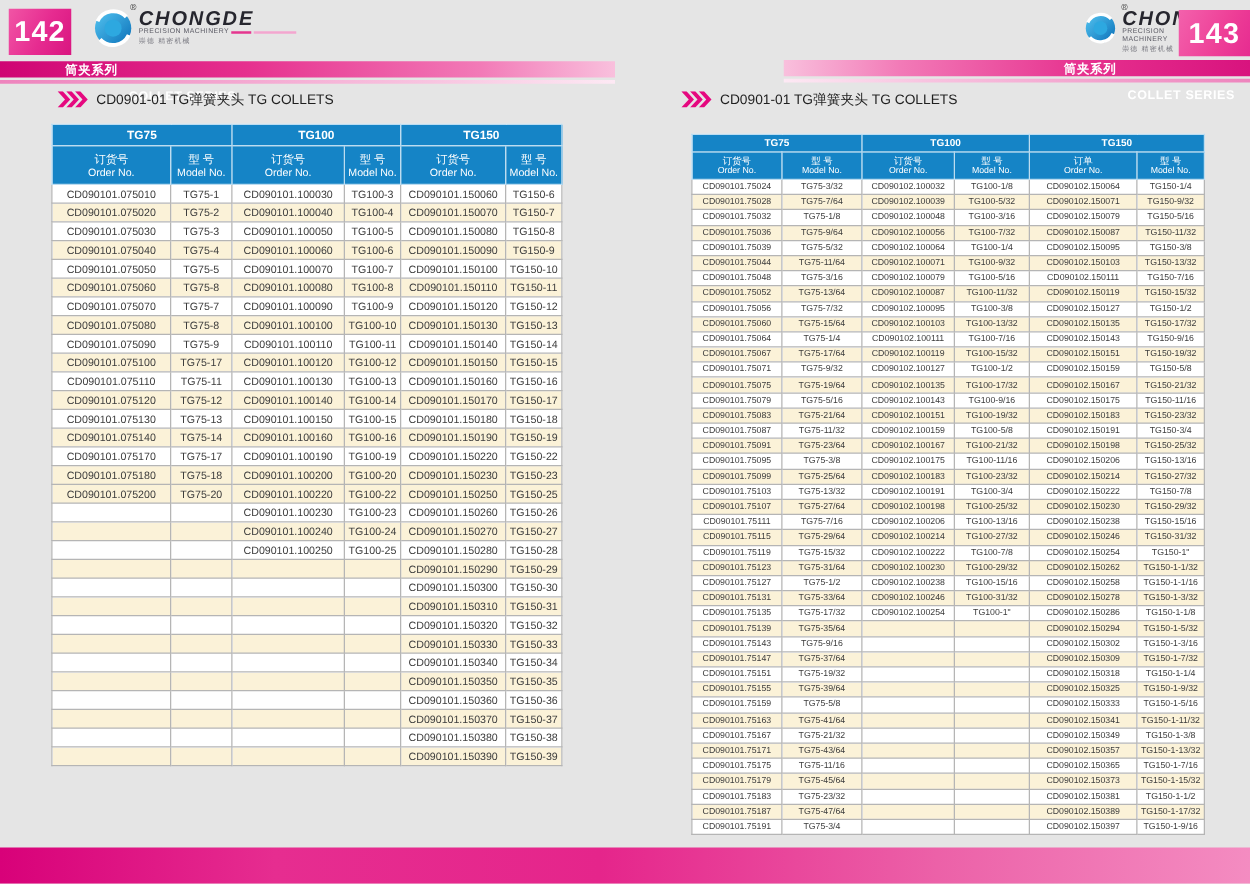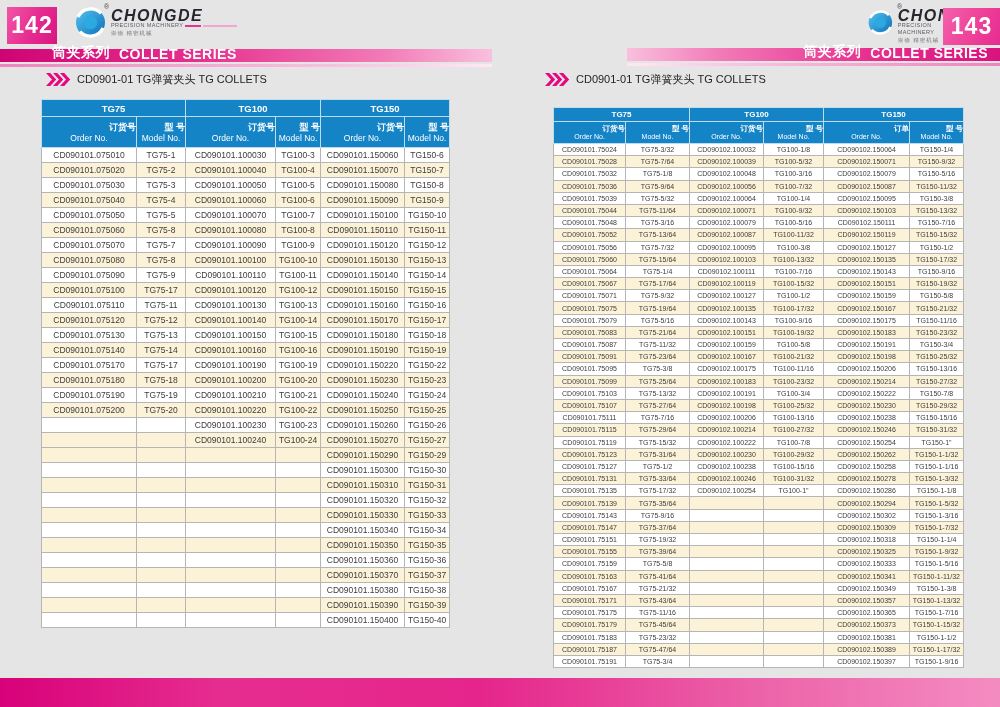--- a/index.html
+++ b/index.html
@@ -25,22 +25,22 @@
   .logo .reg{position:absolute;left:30px;top:-3px;font-size:7px;color:#444;}
   .ltxt{padding-top:3px;}
   .brand{font-size:16px;font-weight:bold;color:#26262e;letter-spacing:1.5px;line-height:13px;font-style:italic;}
   .lsub{font-size:5.5px;color:#5a5a64;letter-spacing:.4px;display:flex;align-items:center;gap:2px;line-height:7px;}
   .dash{display:inline-block;height:2px;background:#e5368f;}
   .dash.d1{width:16px;}
   .dash.d2{width:34px;background:#f3a6cf;}
   .lzh{font-size:5.5px;color:#7a7a82;letter-spacing:1px;line-height:8px;}
 
   
-  .banner{position:absolute;height:13px;display:flex;align-items:flex-end;
-    color:#fff;font-weight:bold;font-size:14px;letter-spacing:.5px;}
+  .banner{position:absolute;height:13px;display:flex;align-items:center;
+    color:#fff;font-weight:bold;font-size:10px;letter-spacing:.5px;}
   .page.left .banner{left:0;top:49px;width:492px;padding-left:52px;box-sizing:border-box;
     background:linear-gradient(90deg,#cf0473 0%,#e6308e 40%,#f27ab7 78%,#f9c0dd 100%);}
   .page.right .banner{left:127px;top:48px;width:373px;justify-content:flex-end;
     padding-right:12px;box-sizing:border-box;
     background:linear-gradient(90deg,#f9c0dd 0%,#f27ab7 25%,#e6308e 65%,#d8137e 100%);}
   .banner .ben{margin-left:9px;margin-top:43px;}
   .thinline{position:absolute;height:3px;}
   .page.left .thinline{left:0;top:64px;width:492px;
     background:linear-gradient(90deg,#ee84bd 0%,#f8c4e0 70%,#fde9f4 100%);}
   .page.right .thinline{left:127px;top:63px;width:373px;
@@ -58,21 +58,21 @@
     background:#fff;border:1px solid #9a9a9a;}
   .page.left table.ctable{left:41px;top:99px;width:408px;}
   .page.right table.ctable{left:53px;top:107px;width:410px;}
   .ctable th{background:#1584C6;color:#fff;border:1px solid #bcdcf0;
     padding:0;text-align:center;vertical-align:middle;font-weight:bold;}
   .ctable th.grp{font-weight:bold;}
   .page.left .ctable th.grp{height:16px;font-size:9.5px;}
   .page.right .ctable th.grp{height:13px;font-size:8px;}
   .page.left .ctable th.sub{height:30px;}
   .page.right .ctable th.sub{height:21px;}
-  .ctable th.sub .zh{font-weight:bold;text-align:right;}
+  .ctable th.sub .zh{font-weight:normal;}
   .page.left .ctable th.sub .zh{font-size:9px;line-height:11px;}
   .page.left .ctable th.sub .en{font-size:8.5px;line-height:10px;font-weight:normal;}
   .page.right .ctable th.sub .zh{font-size:7.5px;line-height:9px;}
   .page.right .ctable th.sub .en{font-size:7px;line-height:8px;font-weight:normal;}
   .ctable td{border:1px solid #b5b5b5;color:#3c3c3c;text-align:center;
     vertical-align:middle;padding:0;white-space:nowrap;overflow:hidden;line-height:1;}
   .page.left .ctable td{height:14px;font-size:8.5px;}
   .page.right .ctable td{height:11.2px;font-size:7px;}
   .ctable tr.alt td{background:#FBF2D8;}
 
@@ -292,28 +292,20 @@
             <td>TG150-22</td>
           </tr>
           <tr class="alt">
             <td>CD090101.075180</td>
             <td>TG75-18</td>
             <td>CD090101.100200</td>
             <td>TG100-20</td>
             <td>CD090101.150230</td>
             <td>TG150-23</td>
           </tr>
-          <tr>
-            <td>CD090101.075190</td>
-            <td>TG75-19</td>
-            <td>CD090101.100210</td>
-            <td>TG100-21</td>
-            <td>CD090101.150240</td>
-            <td>TG150-24</td>
-          </tr>
           <tr class="alt">
             <td>CD090101.075200</td>
             <td>TG75-20</td>
             <td>CD090101.100220</td>
             <td>TG100-22</td>
             <td>CD090101.150250</td>
             <td>TG150-25</td>
           </tr>
           <tr>
             <td></td>
@@ -324,20 +316,28 @@
             <td>TG150-26</td>
           </tr>
           <tr class="alt">
             <td></td>
             <td></td>
             <td>CD090101.100240</td>
             <td>TG100-24</td>
             <td>CD090101.150270</td>
             <td>TG150-27</td>
           </tr>
+          <tr>
+            <td></td>
+            <td></td>
+            <td>CD090101.100250</td>
+            <td>TG100-25</td>
+            <td>CD090101.150280</td>
+            <td>TG150-28</td>
+          </tr>
           <tr class="alt">
             <td></td>
             <td></td>
             <td></td>
             <td></td>
             <td>CD090101.150290</td>
             <td>TG150-29</td>
           </tr>
           <tr>
             <td></td>
@@ -411,28 +411,20 @@
             <td>CD090101.150380</td>
             <td>TG150-38</td>
           </tr>
           <tr class="alt">
             <td></td>
             <td></td>
             <td></td>
             <td></td>
             <td>CD090101.150390</td>
             <td>TG150-39</td>
-          </tr>
-          <tr>
-            <td></td>
-            <td></td>
-            <td></td>
-            <td></td>
-            <td>CD090101.150400</td>
-            <td>TG150-40</td>
           </tr>
         </tbody>
       </table>
   </section>
 
   <section class="page right">
     <div class="logo">
       <svg class="globe" width="33" height="33" viewBox="0 0 33 33">
         <circle cx="16.5" cy="16.5" r="14.5" fill="url(#gb)"></circle>
         <path d="M4 11 A14 14 0 0 1 27 7.5" stroke="#ffffff" stroke-width="3.2" fill="none"></path>

